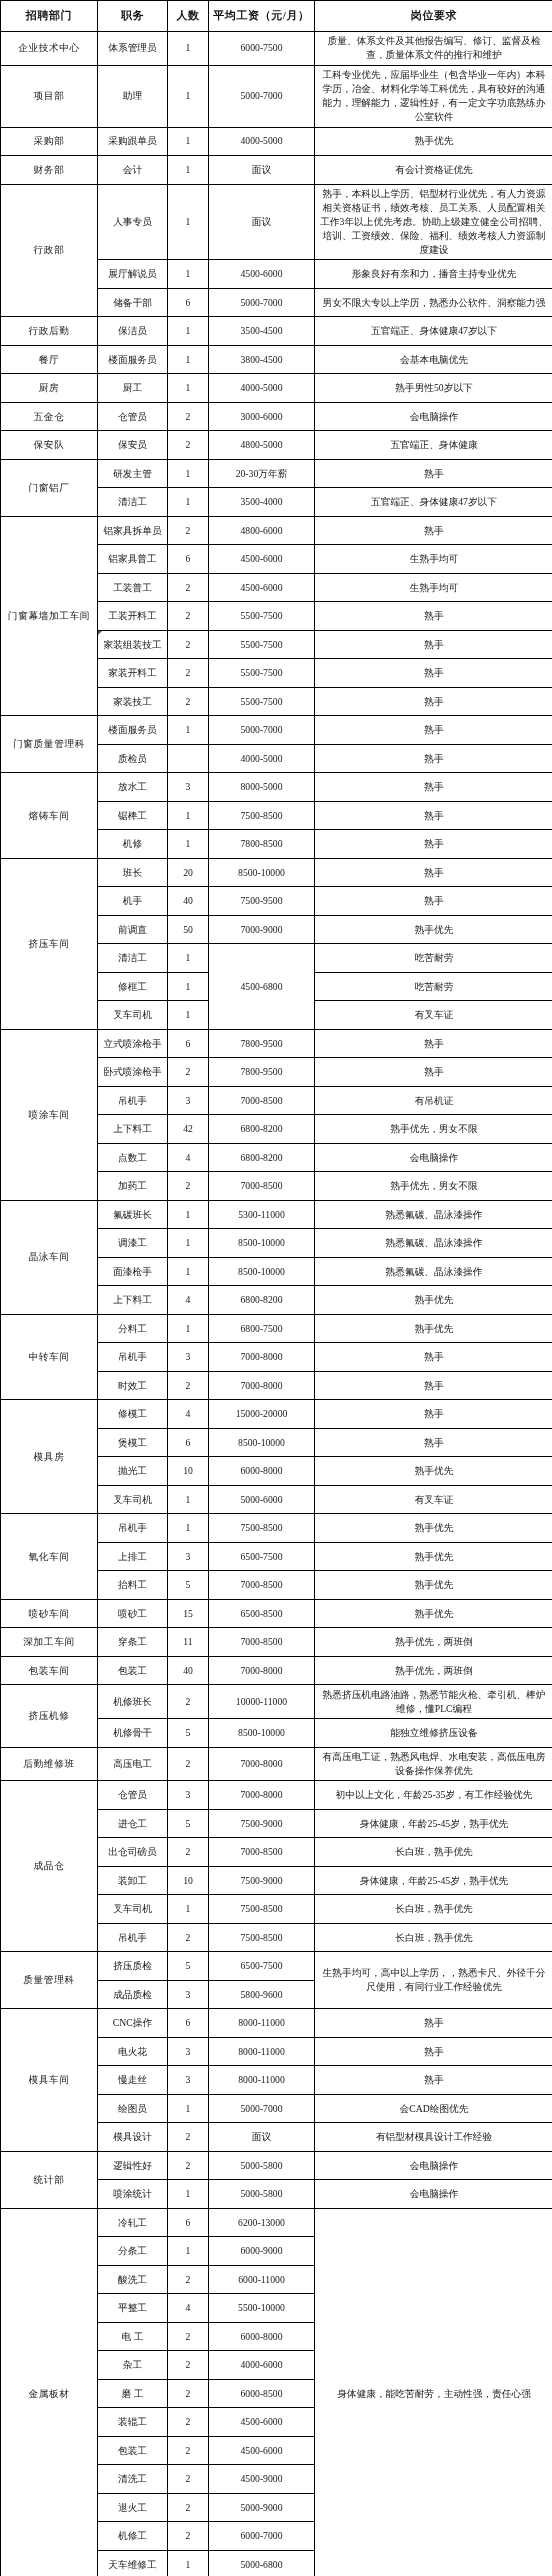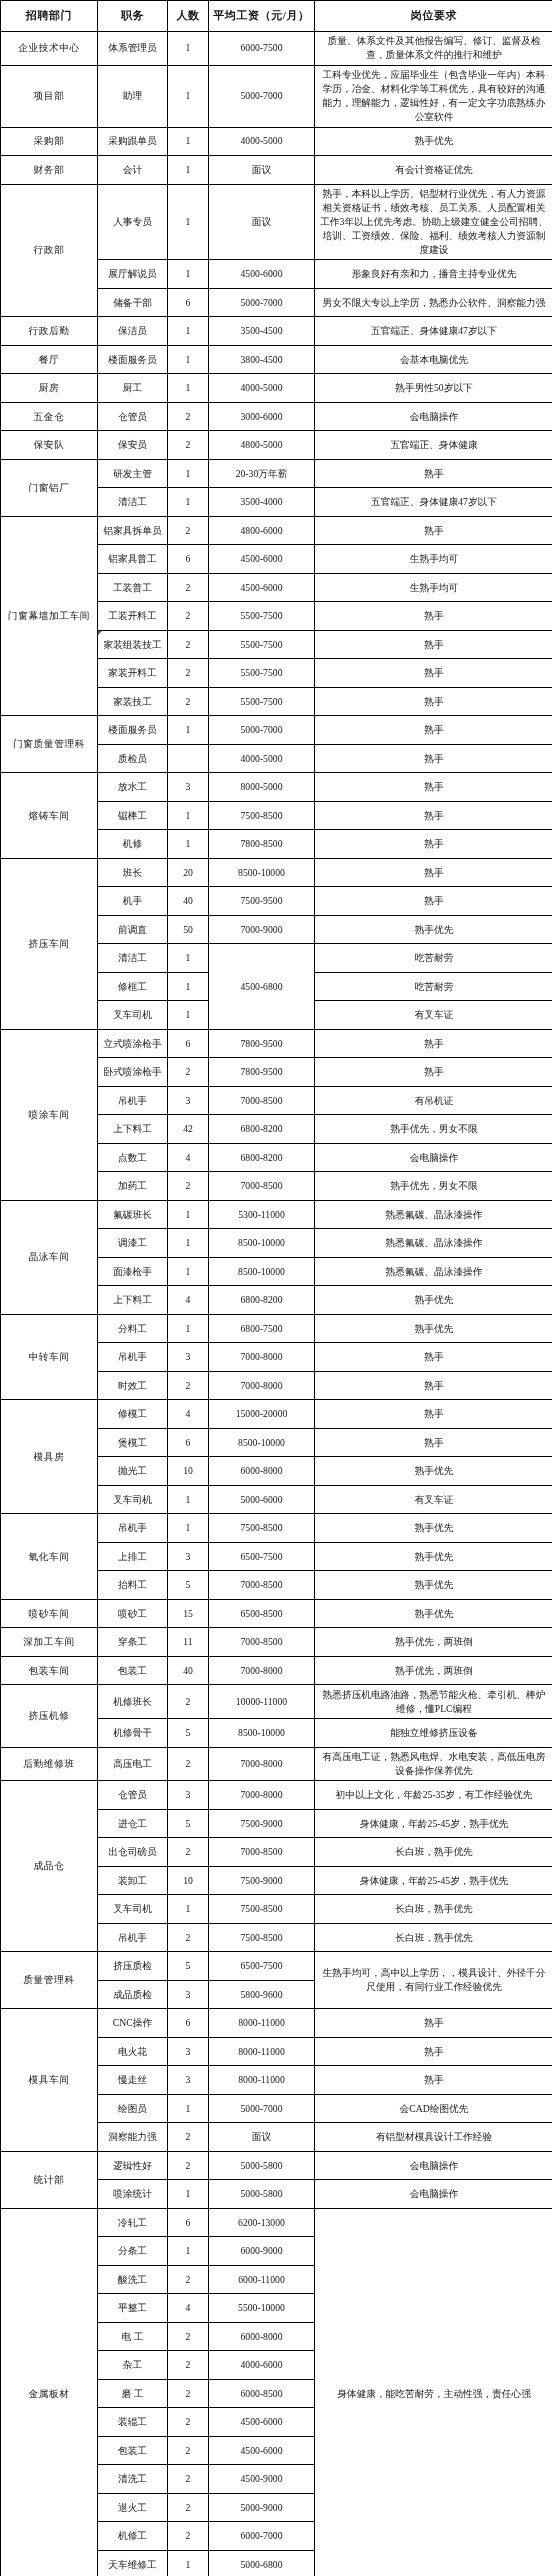--- a/index.html
+++ b/index.html
@@ -461,21 +461,21 @@
           <td>吊机手</td>
           <td>2</td>
           <td class="salary">7500-8500</td>
           <td class="req">长白班，熟手优先</td>
         </tr>
         <tr>
           <td class="dept" rowspan="2">质量管理科</td>
           <td>挤压质检</td>
           <td>5</td>
           <td class="salary">6500-7500</td>
-          <td class="req" rowspan="2">生熟手均可，高中以上学历，，模具设计、外径千分尺使用，有同行业工作经验优先</td>
+          <td class="req" rowspan="2">生熟手均可，高中以上学历，，熟悉卡尺、外径千分尺使用，有同行业工作经验优先</td>
         </tr>
         <tr>
           <td>成品质检</td>
           <td>3</td>
           <td class="salary">5800-9600</td>
         </tr>
         <tr>
           <td class="dept" rowspan="5">模具车间</td>
           <td>CNC操作</td>
           <td>6</td>
@@ -494,21 +494,21 @@
           <td class="salary">8000-11000</td>
           <td class="req">熟手</td>
         </tr>
         <tr>
           <td>绘图员</td>
           <td>1</td>
           <td class="salary">5000-7000</td>
           <td class="req">会CAD绘图优先</td>
         </tr>
         <tr>
-          <td>洞察能力强</td>
+          <td>模具设计</td>
           <td>2</td>
           <td class="salary">面议</td>
           <td class="req">有铝型材模具设计工作经验</td>
         </tr>
         <tr>
           <td class="dept" rowspan="2">统计部</td>
           <td>逻辑性好</td>
           <td>2</td>
           <td class="salary">5000-5800</td>
           <td class="req">会电脑操作</td>

